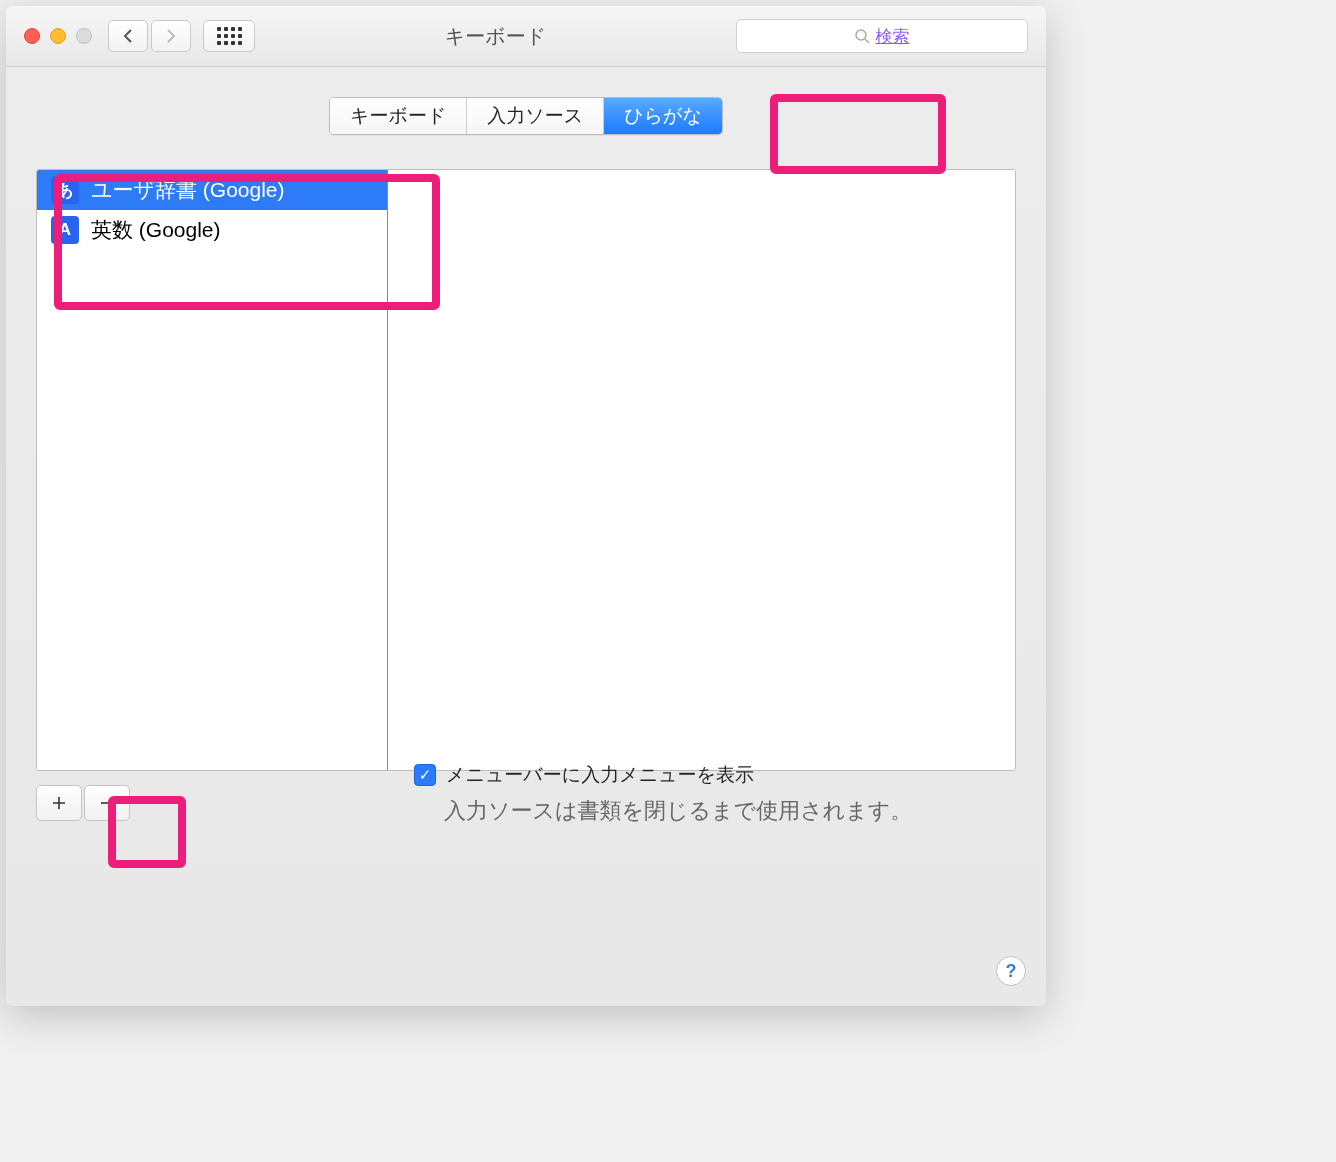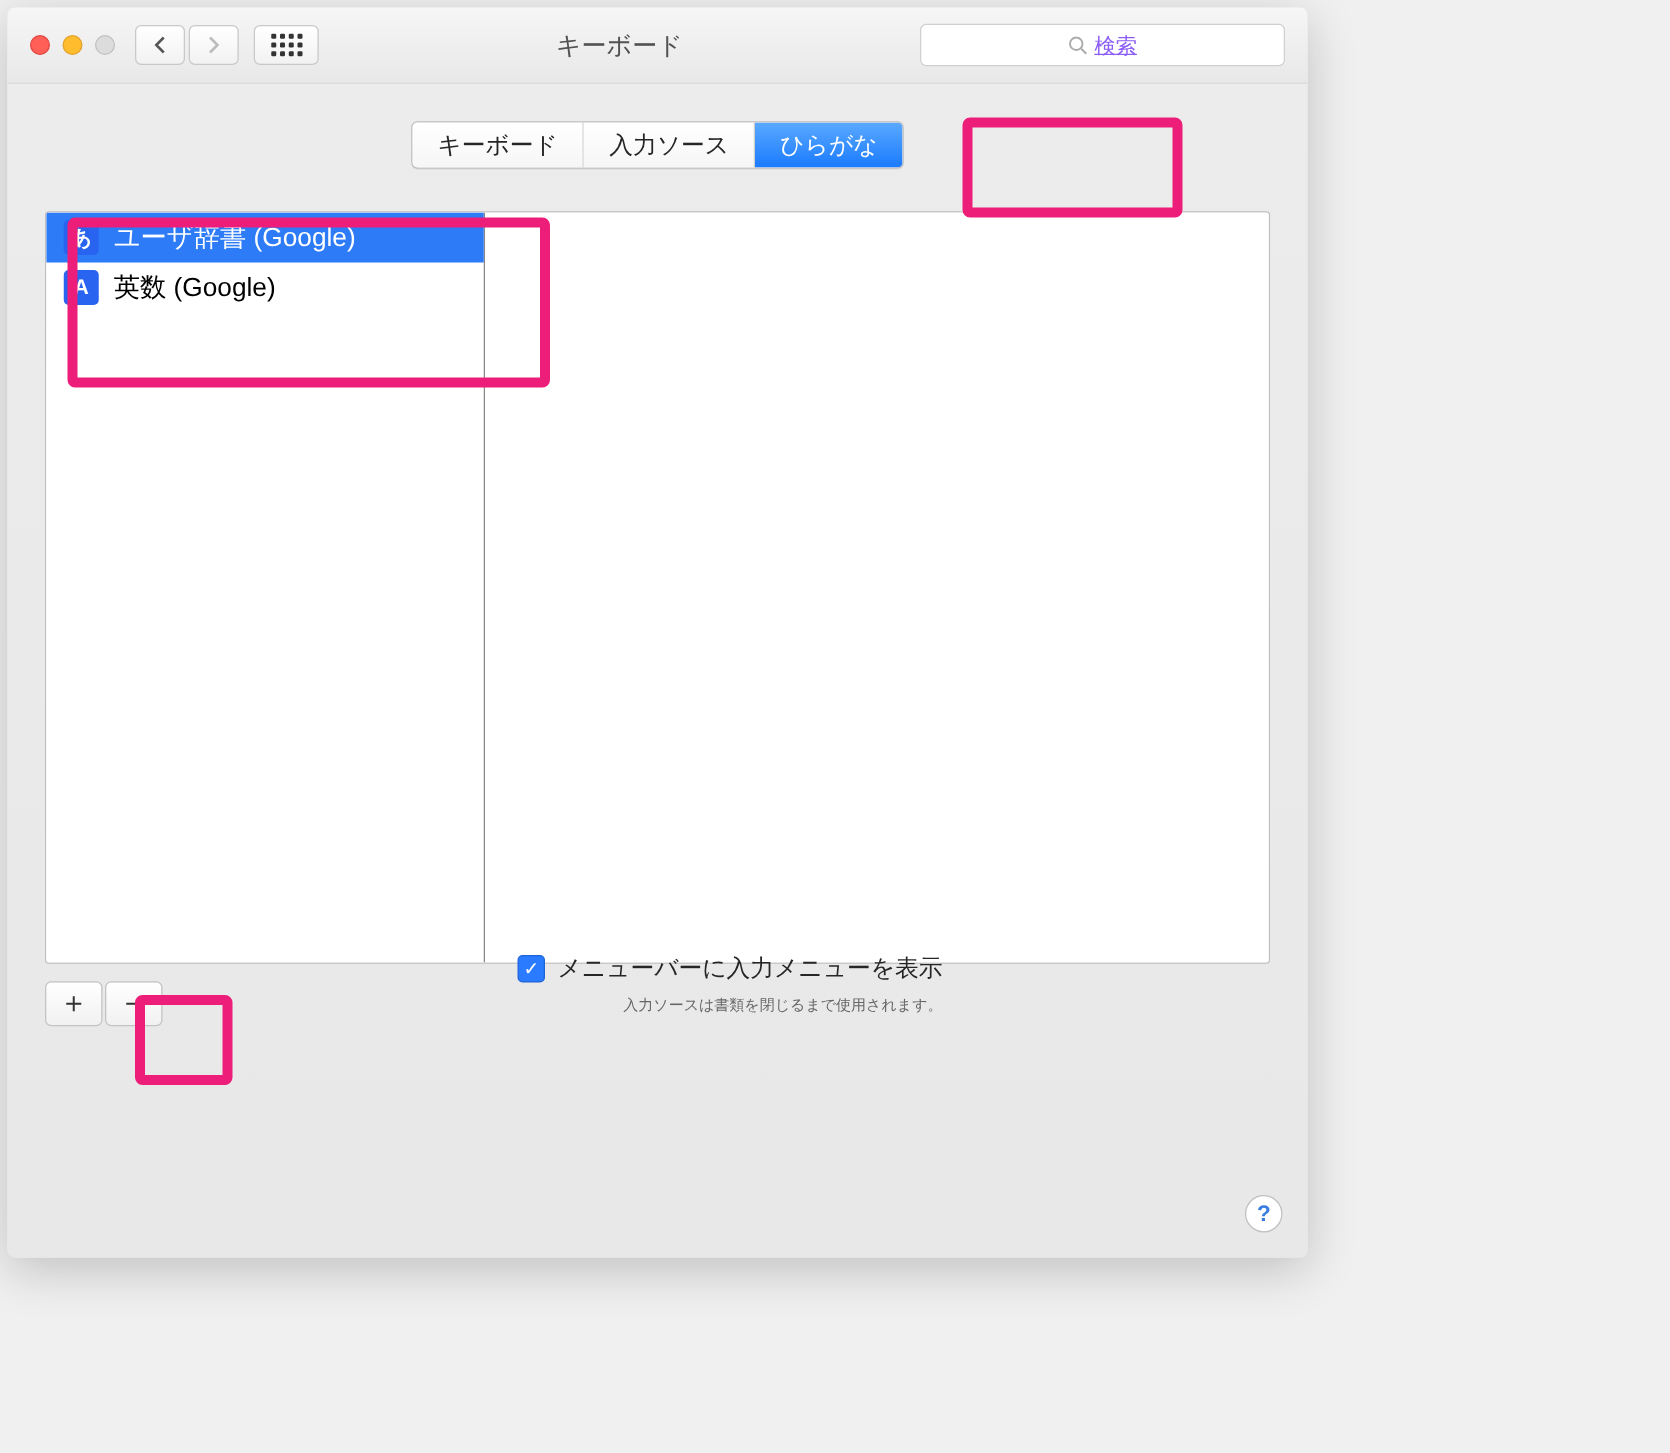--- a/index.html
+++ b/index.html
@@ -31,21 +31,21 @@
   .ic-hira{background:#2864f0;}
   .ic-eisu{background:#2864f0;}
   .detail{flex:1;background:#fff;}
   .addrem{display:flex;gap:2px;margin-top:0;}
   .sqbtn{width:44px;height:34px;border:1px solid #c4c4c4;border-radius:5px;background:linear-gradient(#fff,#f1f1f1);display:flex;align-items:center;justify-content:center;font-size:20px;color:#333;}
   .options{position:absolute;left:408px;top:695px;font-size:19px;color:#262626;text-align:right;}
   .optrow{display:flex;align-items:center;margin-bottom:8px;gap:10px;}
   .cb{width:20px;height:20px;border:1px solid #b5b5b5;border-radius:4px;background:#fff;display:flex;align-items:center;justify-content:center;}
   .cb.checked{background:#2a7bff;border-color:#1f63d8;}
   .cb.checked::after{content:"✓";color:#fff;font-size:15px;}
-  .subnote{color:#666;font-size:12px;margin-left:30px;}
+  .subnote{color:#666;font-size:22px;margin-left:30px;}
   .help{position:absolute;right:20px;bottom:20px;width:28px;height:28px;border:1px solid #c0c0c0;border-radius:50%;background:#fff;display:flex;align-items:center;justify-content:center;color:#3a7de0;font-size:18px;font-weight:bold;}
   
   .hl{position:absolute;border:8px solid #ed1e79;border-radius:6px;pointer-events:none;}
   .hl1{left:764px;top:88px;width:160px;height:64px;}
   .hl2{left:48px;top:168px;width:370px;height:120px;}
   .hl3{left:102px;top:790px;width:62px;height:56px;}
 </style>
 </head>
 <body>
 

